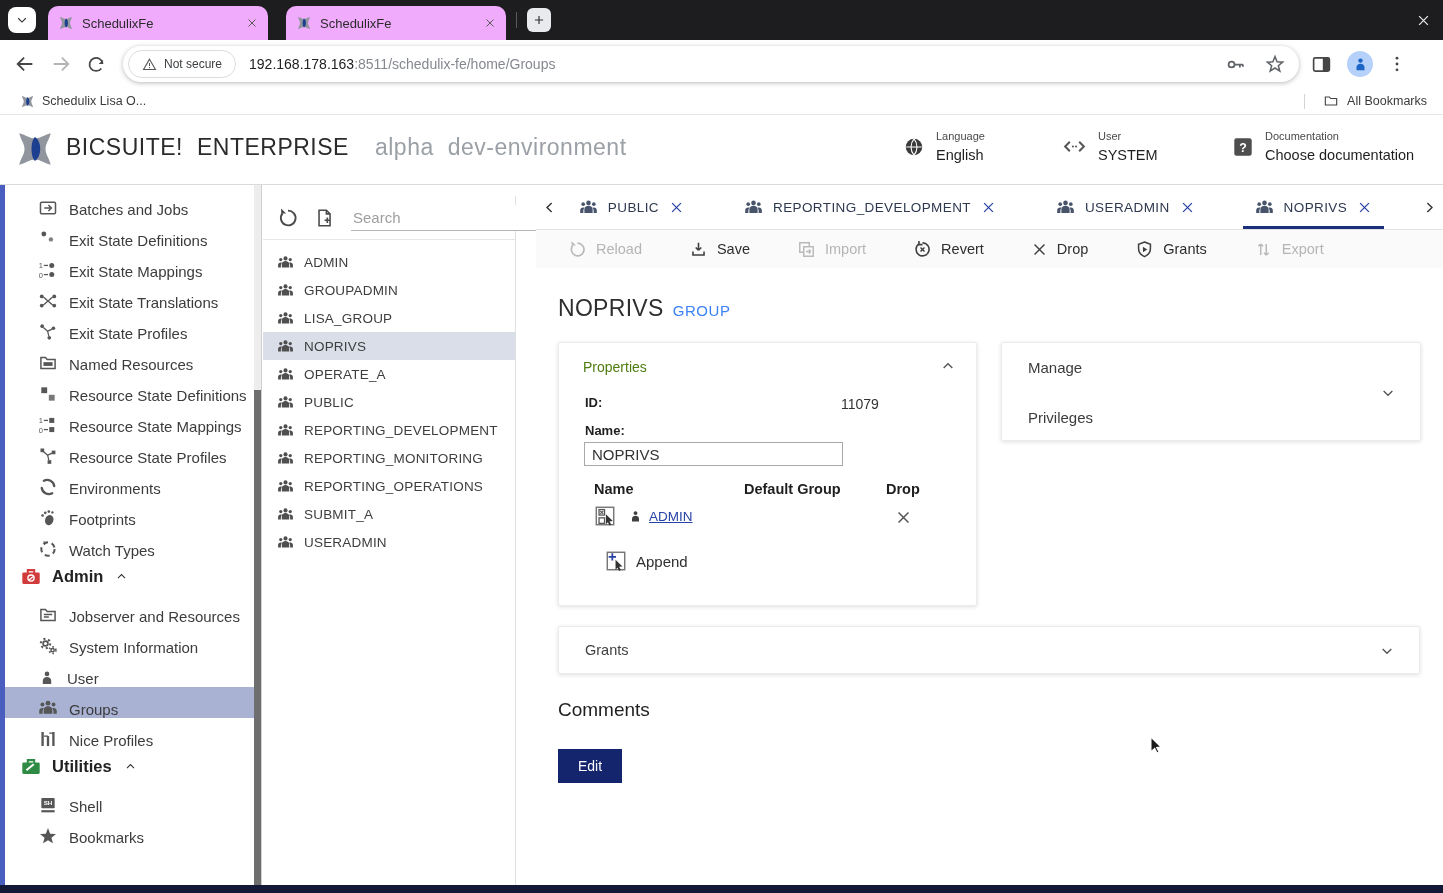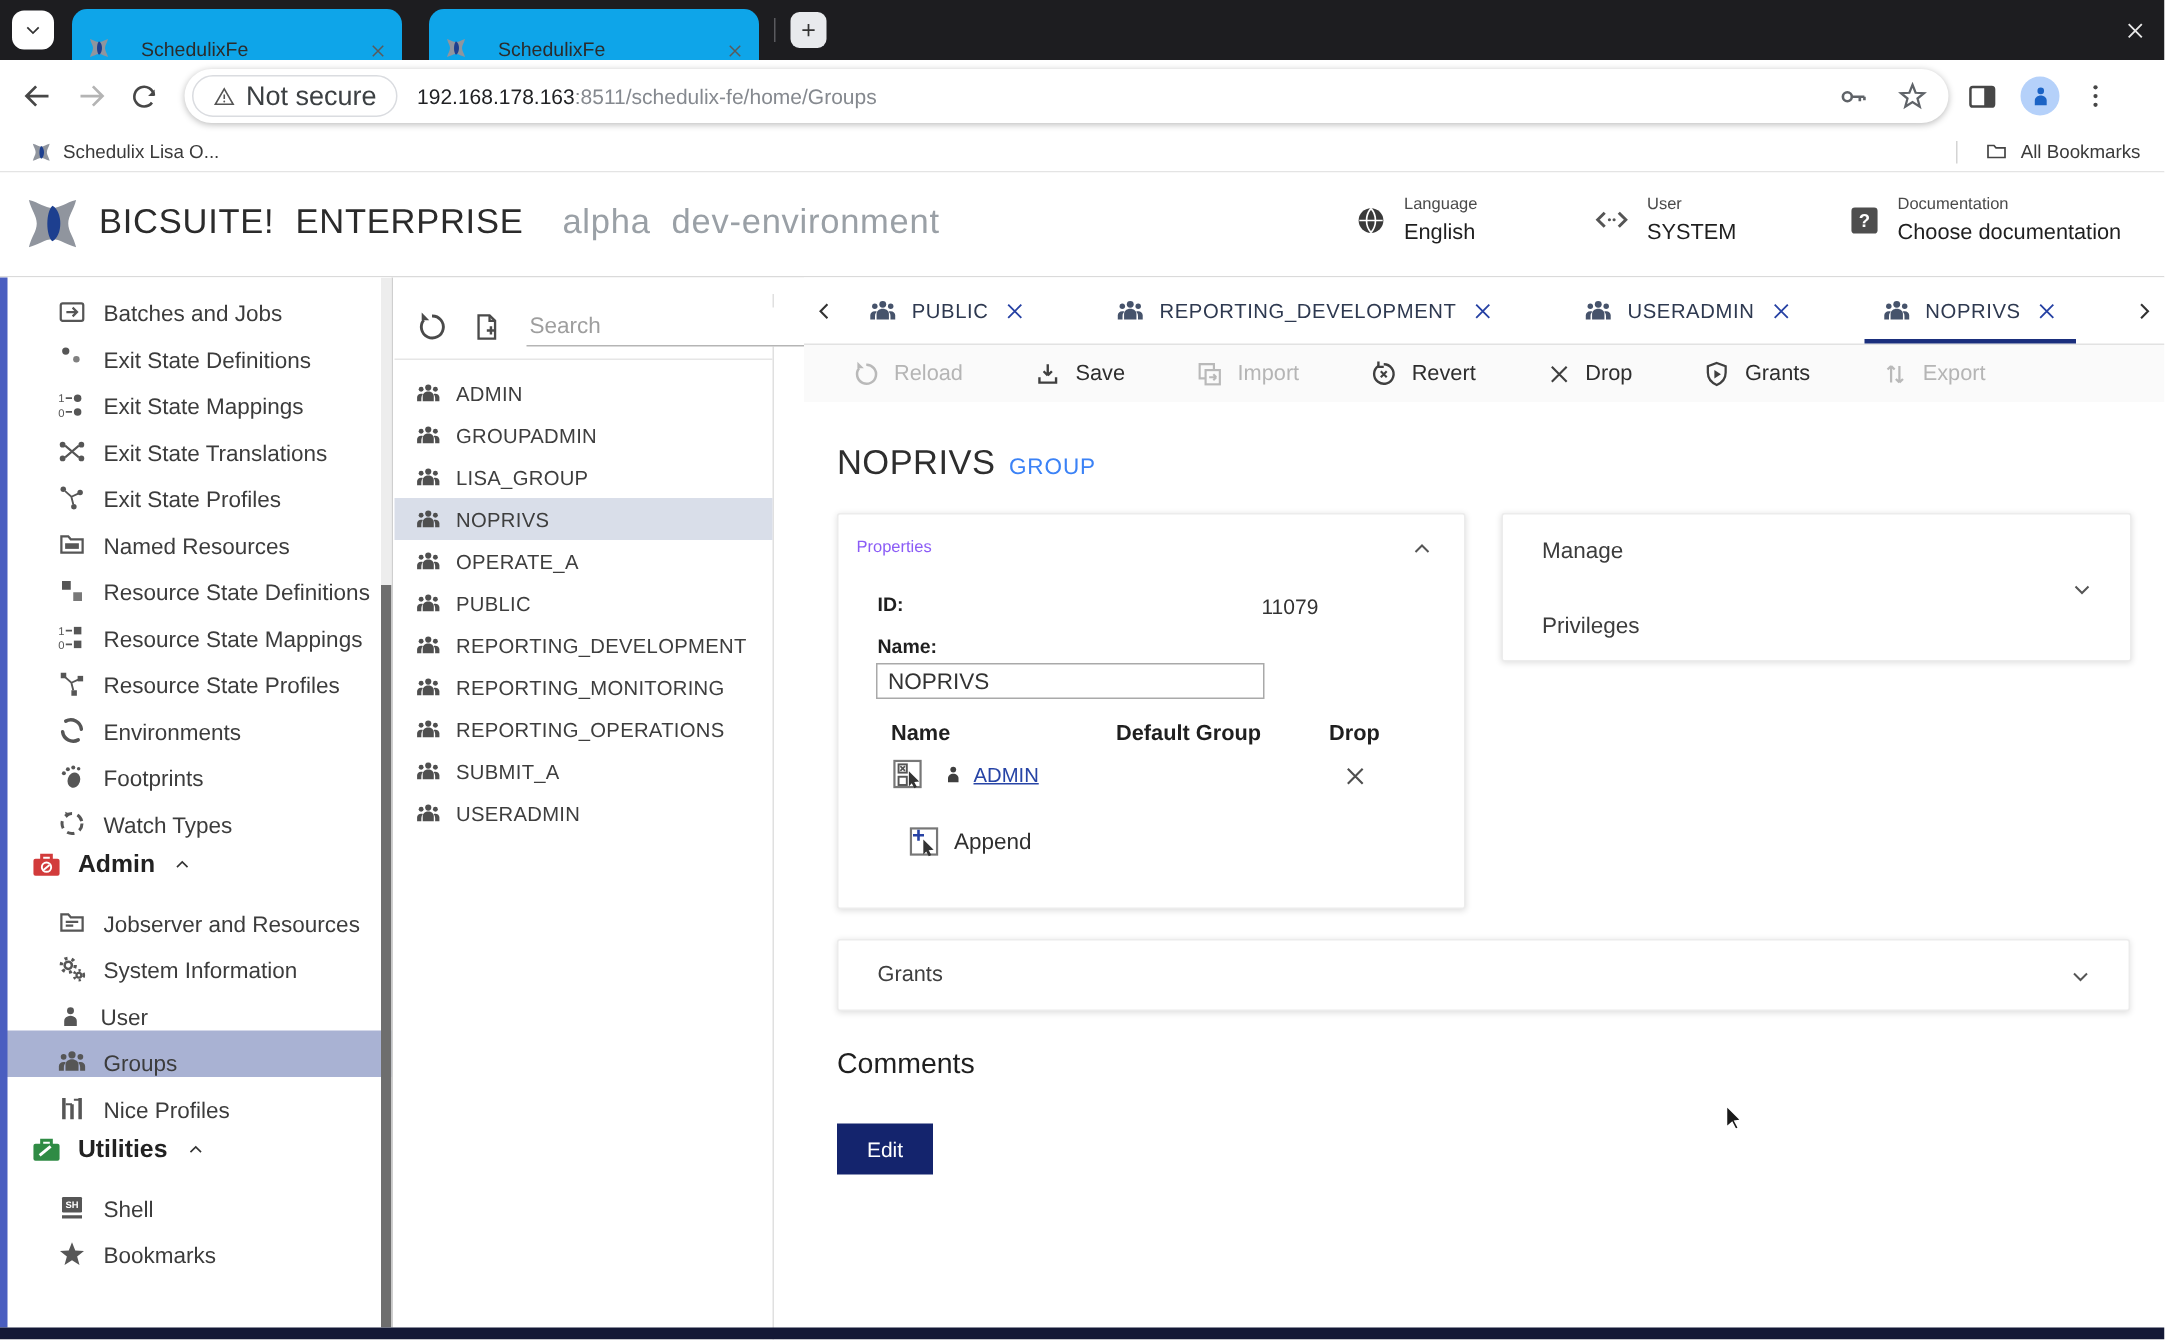--- a/index.html
+++ b/index.html
@@ -4,34 +4,34 @@
 <style>
   *{box-sizing:border-box;margin:0;padding:0}
   html,body{width:1443px;height:893px}
   body{position:relative;font-family:"Liberation Sans",sans-serif;background:#fff;overflow:hidden;color:#333}
   .ic{display:inline-block;flex:none}
   svg text{font-family:"Liberation Sans",sans-serif}
 
   
   #tabstrip{position:absolute;left:0;top:0;width:100%;height:40px;background:#1d1d20;display:flex;align-items:center}
   .tsearch{width:28px;height:26px;background:#fff;border-radius:8px;margin-left:8px;display:flex;align-items:center;justify-content:center}
-  .btab{width:220px;height:34px;background:#0ea5e9;border-radius:10px 10px 0 0;margin-top:6px;display:flex;align-items:flex-end;gap:20px;padding:0 10px}
+  .btab{width:220px;height:34px;background:#f0abfc;border-radius:10px 10px 0 0;margin-top:6px;display:flex;align-items:center;gap:8px;padding:0 10px}
   .btab:nth-of-type(2){margin-left:12px}
   .btab:nth-of-type(3){margin-left:18px}
   .btab .ttl{font-size:13px;color:#2b2b2b;flex:1;white-space:nowrap;overflow:hidden}
   .tdiv{width:1px;height:16px;background:#5a5a5e;margin-left:10px}
   .newtab{width:24px;height:24px;margin-left:10px;border-radius:6px;background:#e8eaed;display:flex;align-items:center;justify-content:center}
   .wclose{margin-left:auto;margin-right:12px;color:#e8e8e8}
 
   #navbar{position:absolute;left:0;top:40px;width:100%;height:48px;background:#fff;display:flex;align-items:center}
   .navic{margin-left:14px;color:#474747;display:flex;align-items:center}
   .navic.dis{color:#b4b4b4}
   .addr{margin-left:16px;width:1176px;height:36px;background:#fff;border-radius:18px;box-shadow:0 1px 5px rgba(0,0,0,.28);display:flex;align-items:center;padding:0 14px 0 5px}
   .secchip{height:28px;border:1px solid #dadce0;border-radius:14px;display:flex;align-items:center;gap:7px;padding:0 13px;color:#3c4043}
-  .secchip span{font-size:18px}
+  .secchip span{font-size:12px}
   .urltxt{margin-left:13px;font-size:14px;white-space:nowrap}
   .urltxt .host{color:#202124}
   .urltxt .rest{color:#85898f}
   .addr .right{margin-left:auto;display:flex;align-items:center;gap:19px;color:#5f6368}
   .avatar{width:26px;height:26px;border-radius:50%;background:#b5d1fa;display:flex;align-items:center;justify-content:center;margin-left:15px;color:#1b63c5}
   #navbar .tail{display:flex;align-items:center;margin-left:12px;color:#474747}
 
   #bookbar{position:absolute;left:0;top:88px;width:100%;height:27px;background:#fff;border-bottom:1px solid #e4e4e4;display:flex;align-items:center}
   .bk{display:flex;align-items:center;gap:7px;margin-left:20px;font-size:12.5px;color:#3a3a3a}
   .allbk{margin-left:auto;display:flex;align-items:center;gap:8px;margin-right:16px;font-size:12.5px;color:#3a3a3a}
@@ -93,21 +93,21 @@
   .tbtn.dis{color:#b5b5b5}
   .tbtn.dis .ic{color:#b9b9b9}
 
   .content{padding-left:22px}
   .ptitle{margin-top:27px;display:flex;align-items:baseline}
   .ptitle .t{font-size:23px;color:#2e2e2e;letter-spacing:.3px}
   .ptitle .s{font-size:15px;color:#3b82f6;margin-left:9px;letter-spacing:.6px}
   .cards{display:flex;gap:24px;margin-top:20px;align-items:flex-start}
   .card{background:#fff;border:1px solid #ececec;border-radius:2px;box-shadow:0 1px 4px rgba(0,0,0,.13);position:relative}
   #propcard{width:419px;height:264px}
-  .cardtitle{position:absolute;left:12px;top:16px;font-size:11px;color:#8b5cf6}
+  .cardtitle{position:absolute;left:24px;top:16px;font-size:14px;color:#4d7c0f}
   .cardchev{position:absolute;right:20px;color:#555}
   #propcard .cardchev{top:15px}
   .flab{position:absolute;left:26px;font-size:13px;font-weight:bold;color:#1f1f1f}
   #idval{position:absolute;left:282px;top:53px;font-size:14px;color:#333}
   #nameinput{position:absolute;left:25px;top:99px;width:259px;height:24px;border:1px solid #a9a9a9;font-size:15px;font-family:"Liberation Sans",sans-serif;color:#333;padding:0 7px}
   .thead{position:absolute;top:138px;font-size:14.5px;font-weight:bold;color:#1f1f1f}
   .mrow{position:absolute;top:162px;display:flex;align-items:center}
   .alink{font-size:13.5px;color:#2744a6;text-decoration:underline}
   .dropx{position:absolute;left:336px;top:166px;color:#4f4f4f}
   .appendrow{position:absolute;left:46px;top:207px;display:flex;align-items:center;gap:9px;font-size:15px;color:#2f2f2f}

